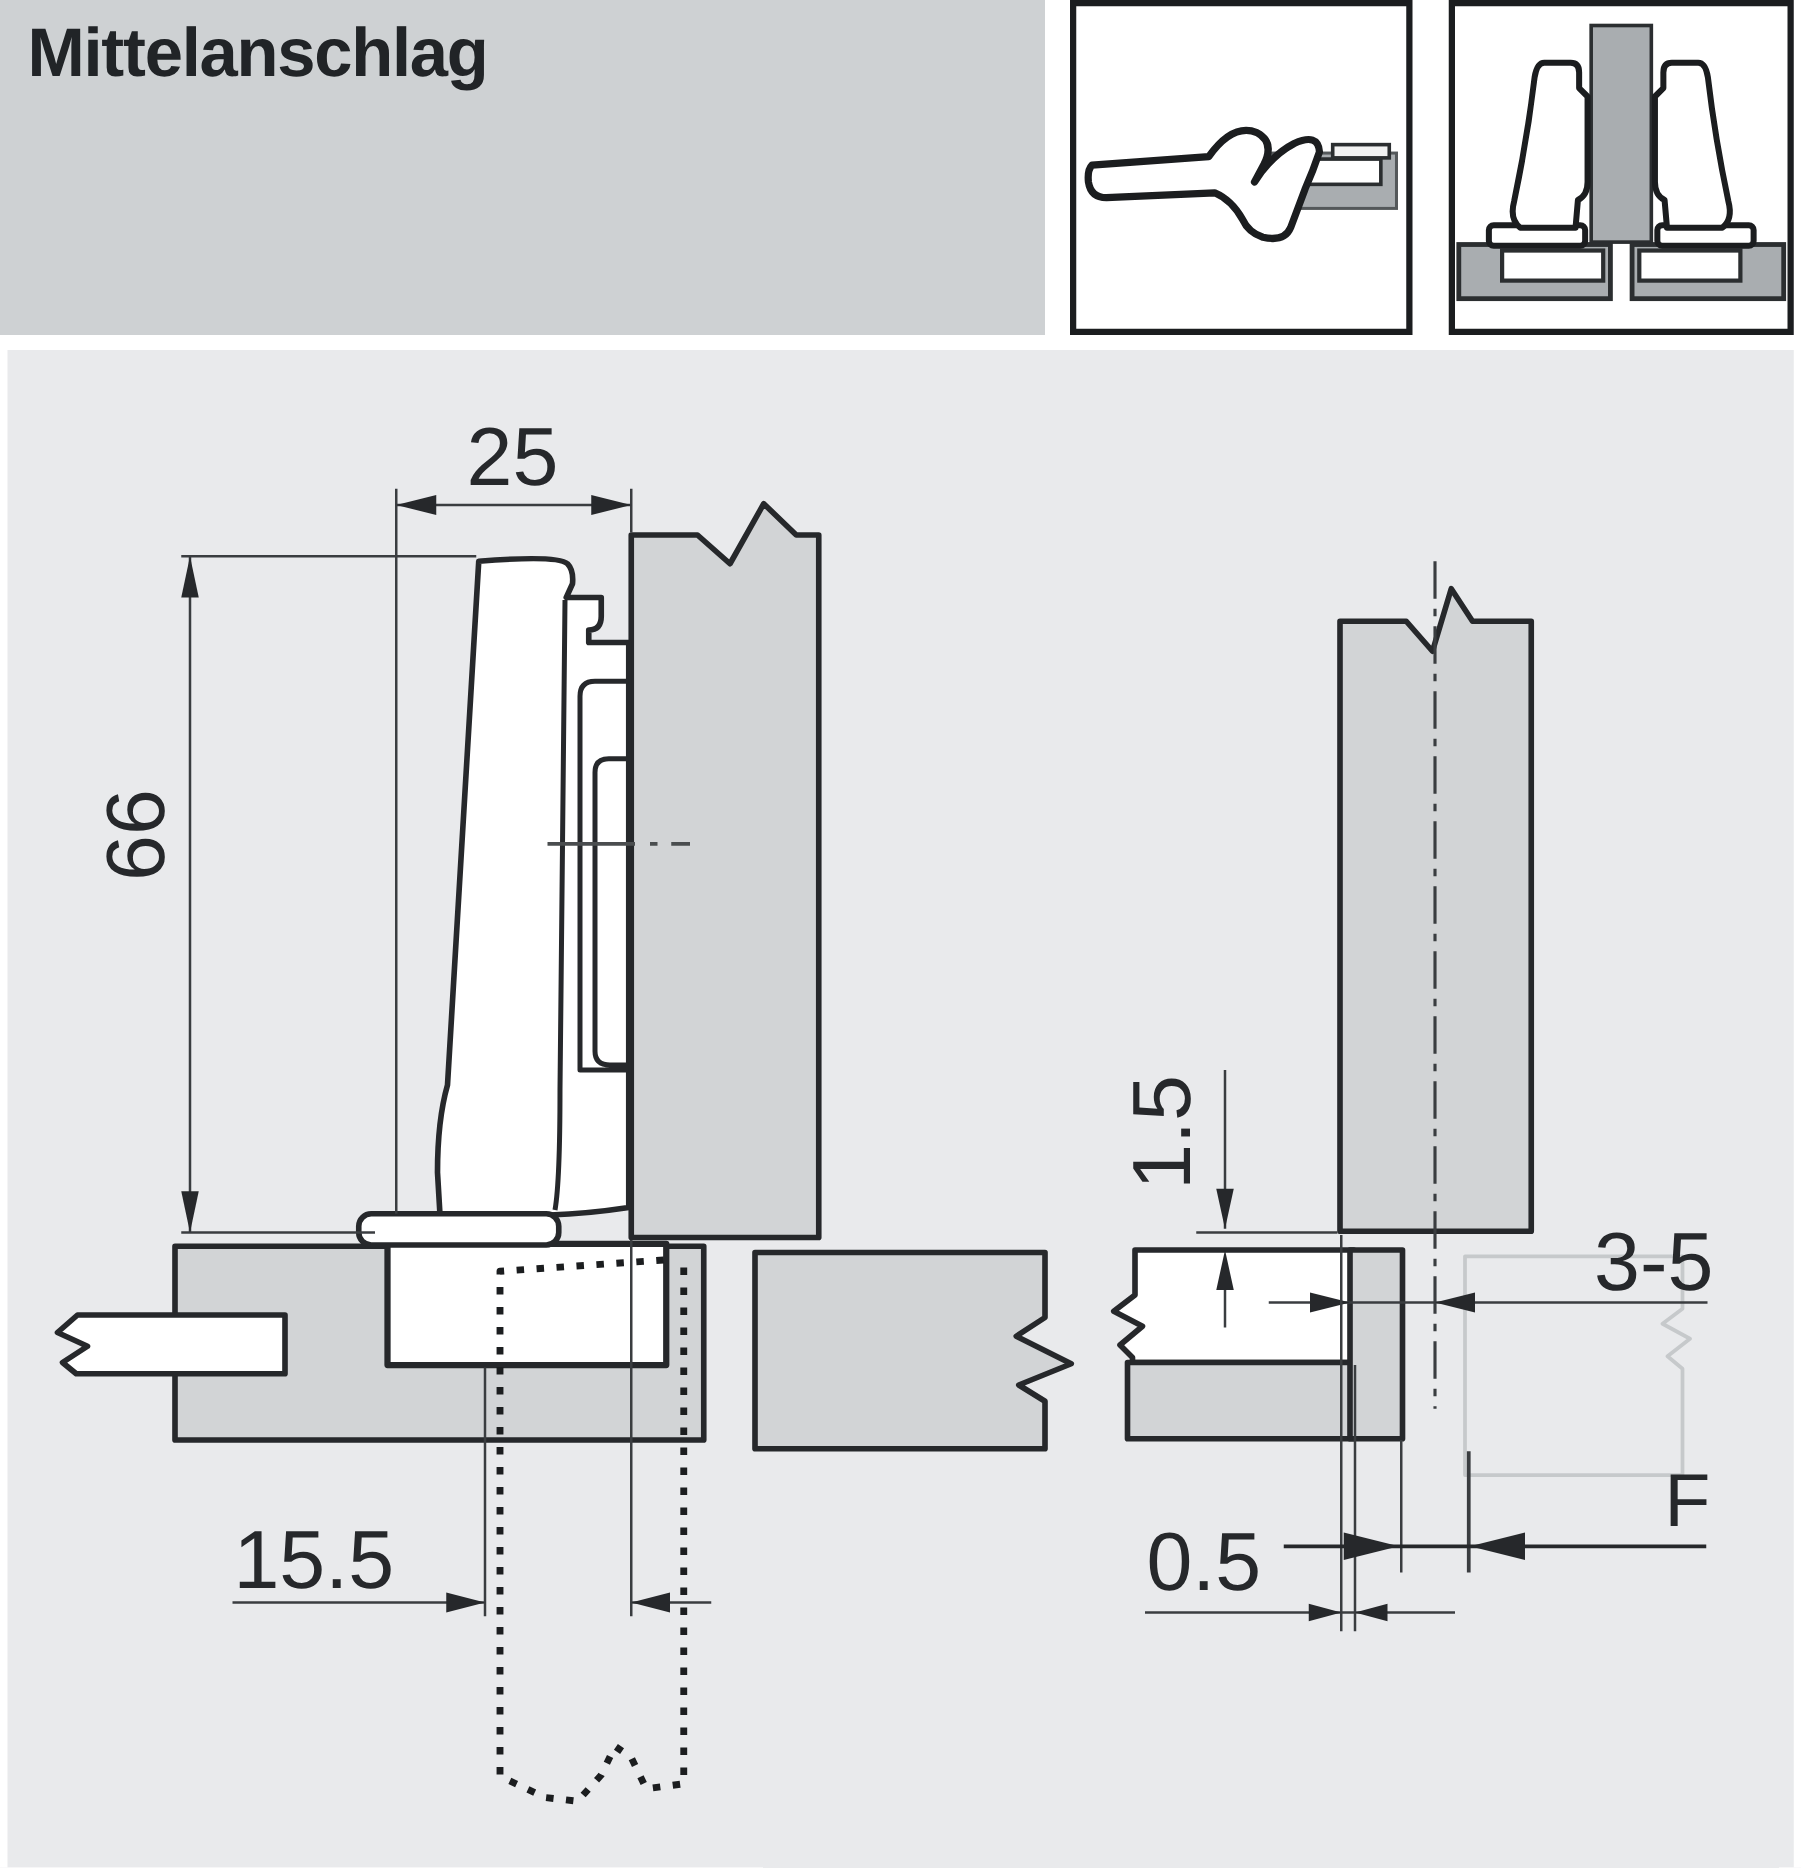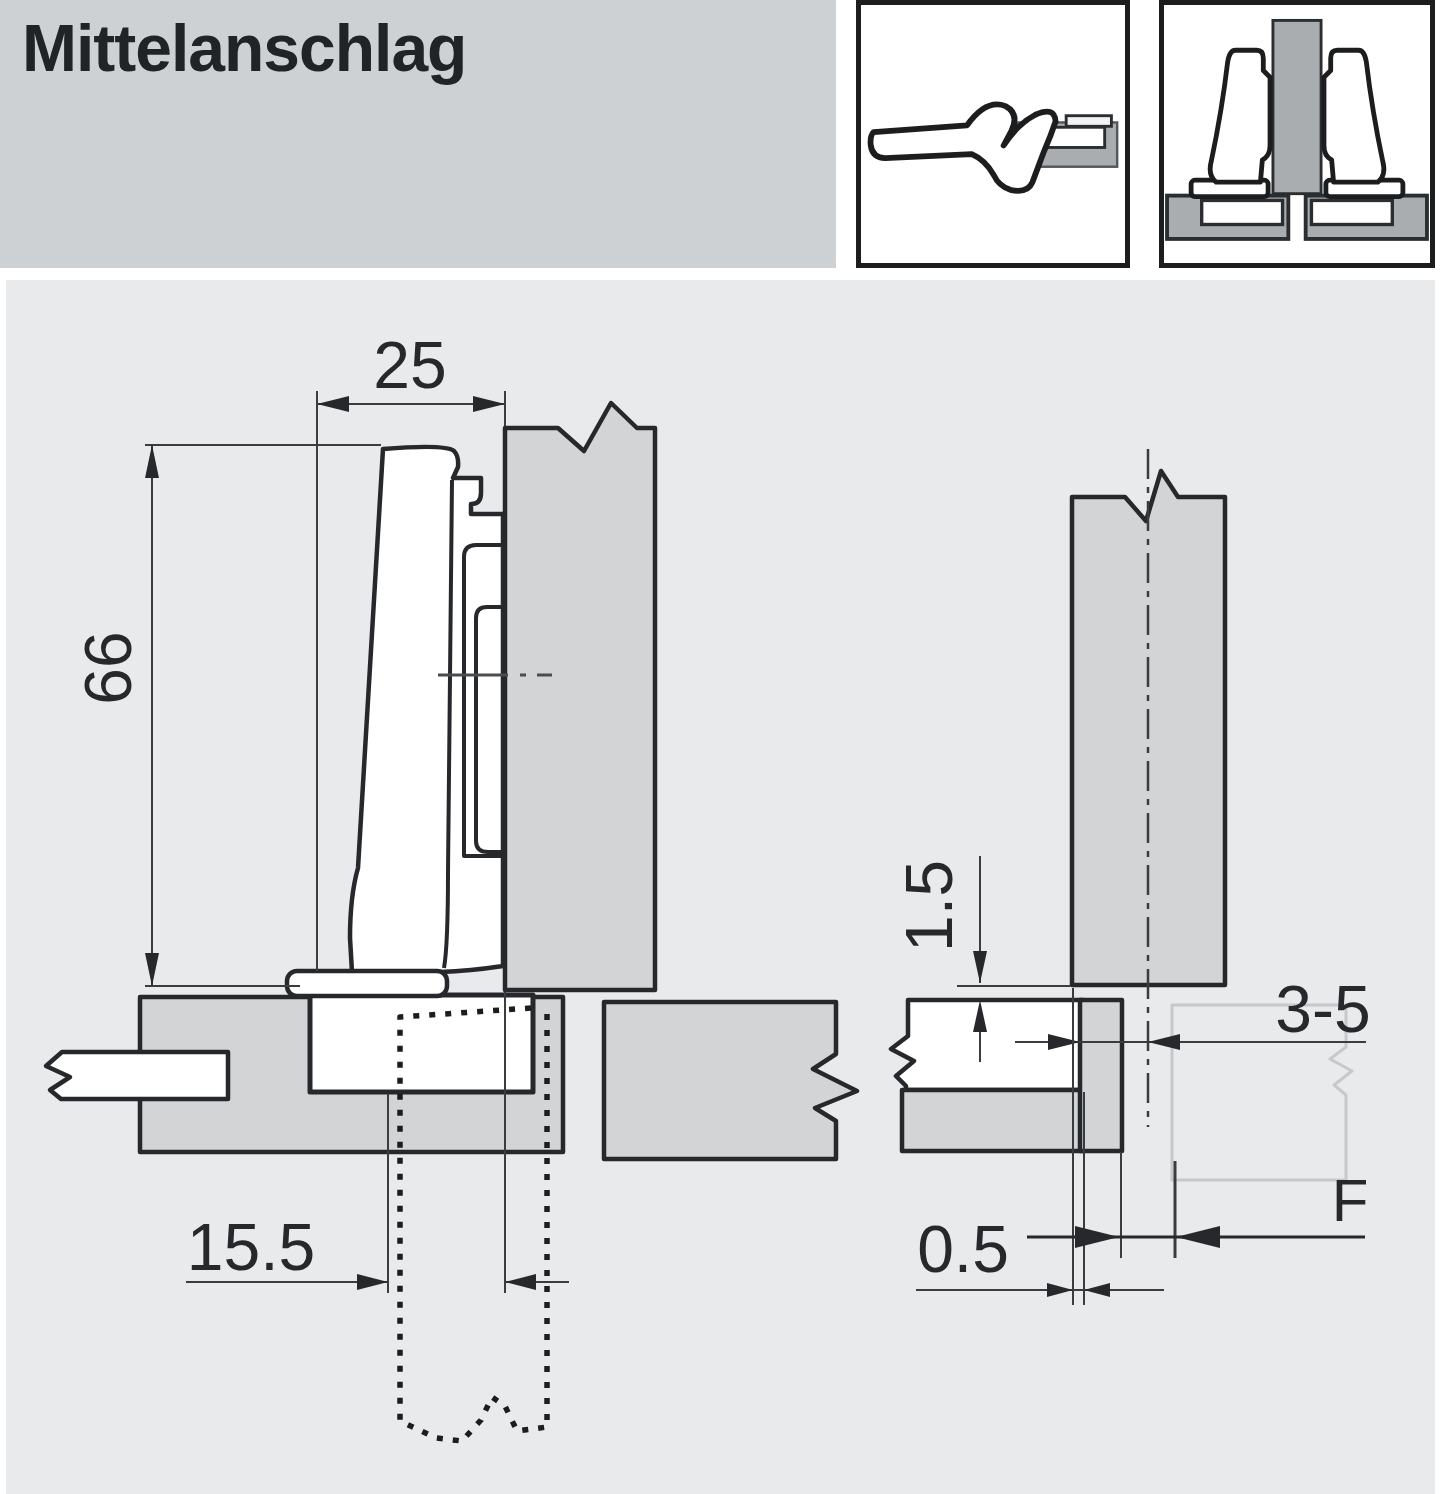--- a/index.html
+++ b/index.html
@@ -1,19 +1,19 @@
 <!DOCTYPE html>
 <html><head>
 <meta charset="utf-8">
 <style>
   html,body{margin:0;padding:0;background:#ffffff;}
   body{width:1441px;height:1494px;position:relative;overflow:hidden;
        font-family:"Liberation Sans", sans-serif;}
   .banner{position:absolute;left:0;top:0;width:836px;height:268px;background:#ced1d3;}
-  .banner h1{margin:0;padding:10px 0 0 22px;font-size:66px;font-weight:bold;
+  .banner h1{margin:0;padding:10px 0 0 22px;font-size:55px;font-weight:bold;
              color:#212427;letter-spacing:-1px;}
   .icon-box{position:absolute;top:0;height:258px;background:#ffffff;
             border:5px solid #1b1d1f;}
   .icon-box.b1{left:856px;width:264px;}
   .icon-box.b2{left:1159px;width:266px;}
   .icon-box svg{display:block;width:100%;height:100%;}
   .main-svg{position:absolute;left:0;top:0;width:1441px;height:1494px;}
   svg text{font-family:"Liberation Sans", sans-serif;fill:#26282b;}
   .dimtxt{font-size:66px;}
   .lbltxt{font-size:60px;}

